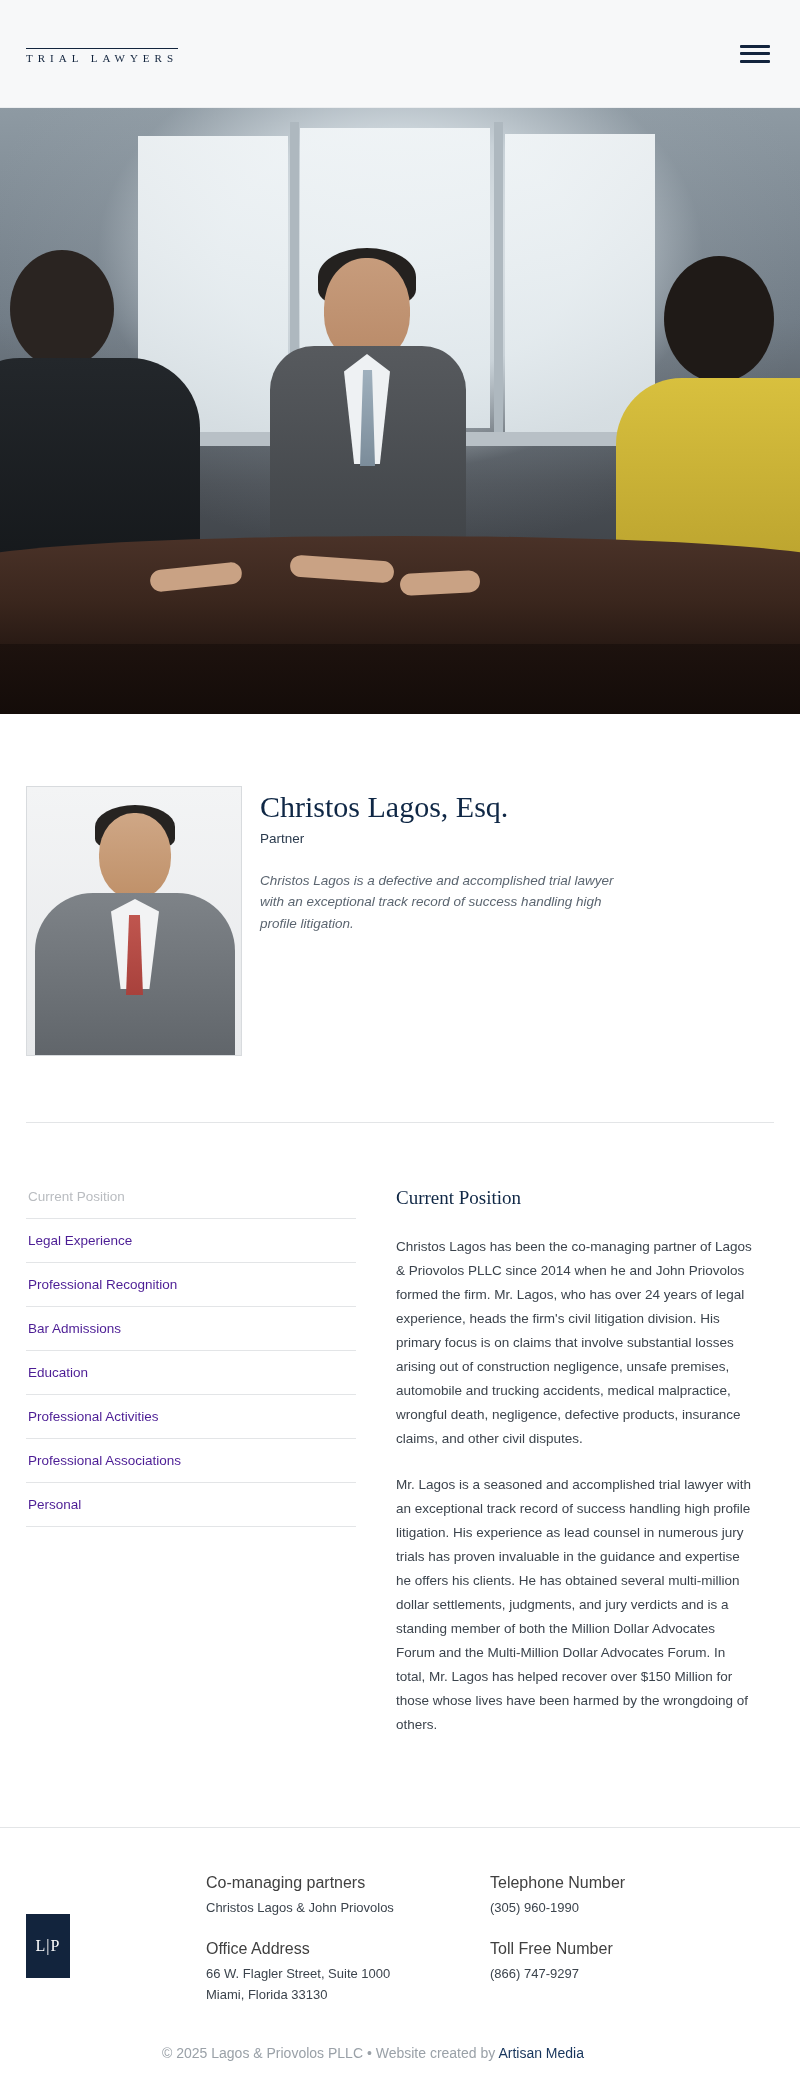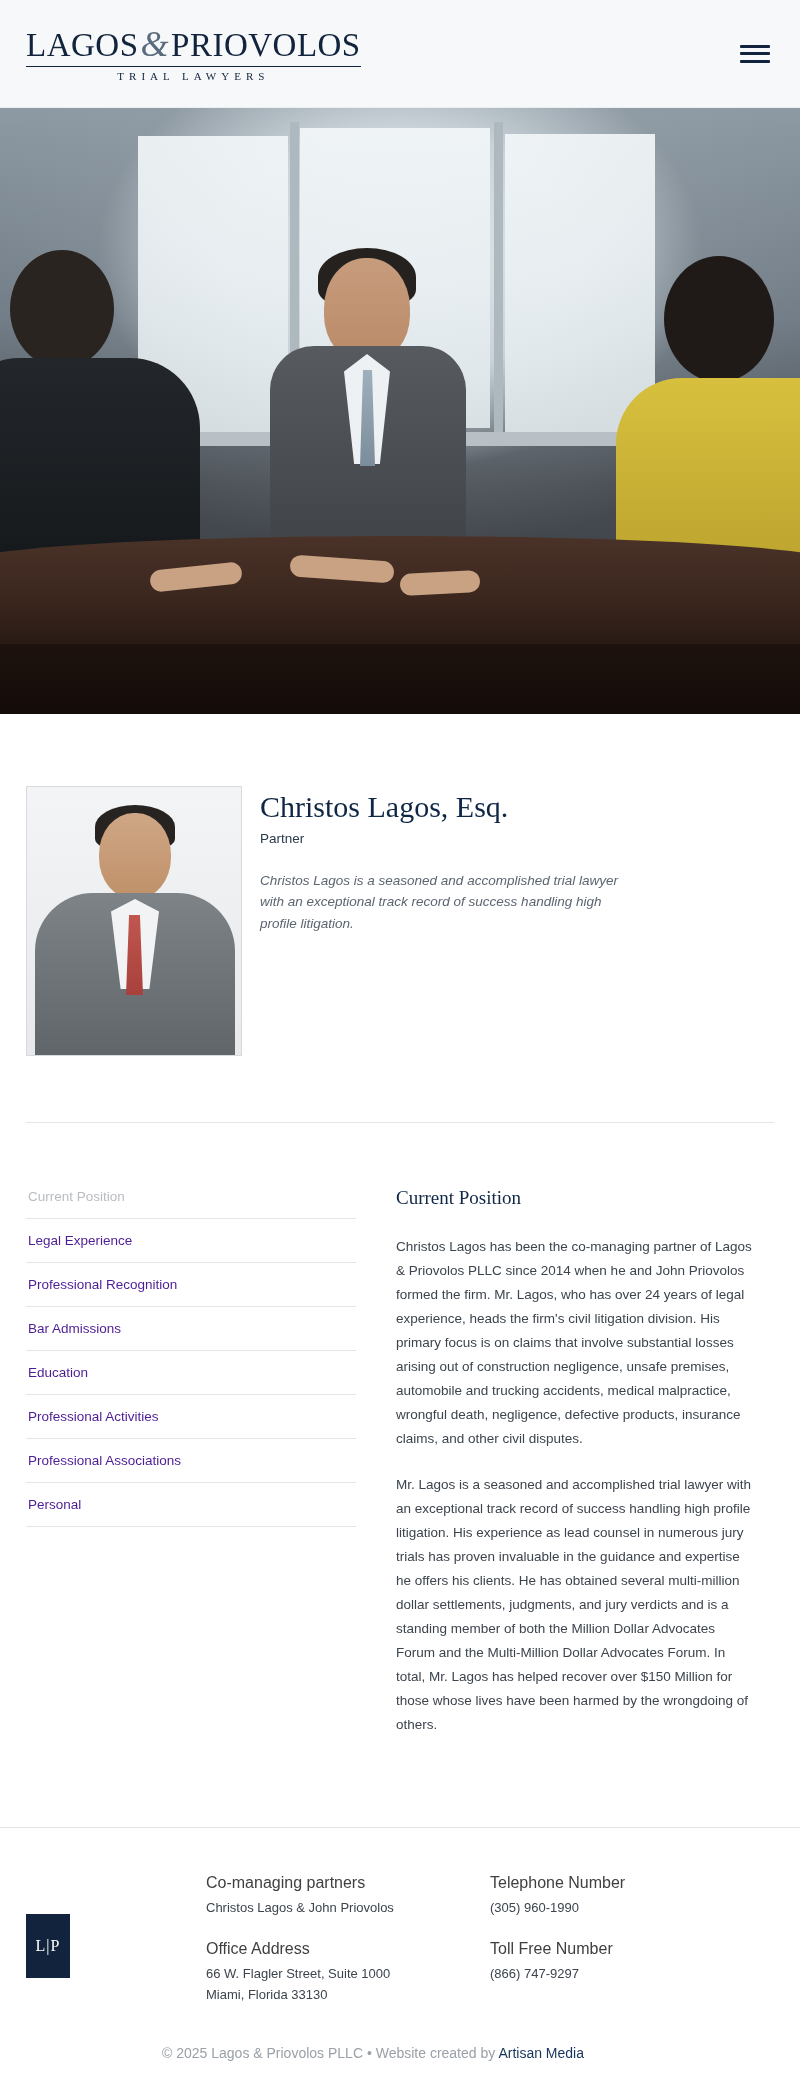--- a/index.html
+++ b/index.html
@@ -258,23 +258,20 @@
     color: #9aa1a8;
     padding-left: 136px;
   }
   .copyright a { color: #17355c; text-decoration: none; }
 </style>
 </head>
 <body>
 
 <header class="site-header">
   <div class="logo-block">
-    <div class="logo-main">
-      <span>LAGOS</span><span class="amp">&amp;</span><span>PRIOVOLOS</span>
-    </div>
     <div class="logo-rule"></div>
     <div class="logo-sub">TRIAL LAWYERS</div>
   </div>
   <button class="menu-btn">
     <span></span>
     <span></span>
     <span></span>
   </button>
 </header>
 
@@ -316,21 +313,21 @@
   <div class="portrait">
     <div class="pt-hair"></div>
     <div class="pt-head"></div>
     <div class="pt-body"></div>
     <div class="pt-shirt"></div>
     <div class="pt-tie"></div>
   </div>
   <div class="bio-text">
     <h1 class="bio-name">Christos Lagos, Esq.</h1>
     <div class="bio-role">Partner</div>
-    <p class="bio-quote">Christos Lagos is a seasoned and accomplished trial lawyer with an exceptional track record of success handling high profile litigation.</p>
+    <p class="bio-quote">Christos Lagos is a defective and accomplished trial lawyer with an exceptional track record of success handling high profile litigation.</p>
   </div>
 </section>
 
 <div class="divider"></div>
 
 <section class="content">
   <nav class="nav-list">
     <div class="nav-item active">Current Position</div>
     <div class="nav-item">Legal Experience</div>
     <div class="nav-item">Professional Recognition</div>

